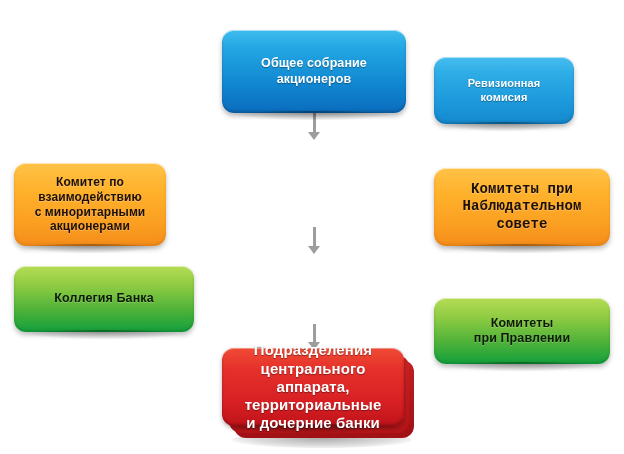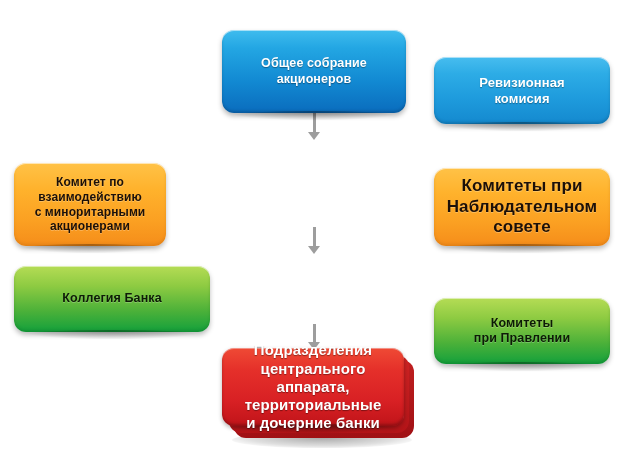--- a/index.html
+++ b/index.html
@@ -130,40 +130,40 @@
   <div class="connector" style="left:304px;top:324px;width:20px;height:26px;">
     <div class="stem" style="height:18px;"></div>
     <div class="head"></div>
   </div>
 
   <div class="node blue-deep" style="left:222px;top:30px;width:184px;height:83px;font-size:12.5px;">
     <span class="lbl">Общее собрание
 акционеров</span>
   </div>
 
-  <div class="node blue-bright" style="left:434px;top:57px;width:176px;height:67px;font-size:13px;">
+  <div class="node blue-bright" style="left:434px;top:57px;width:140px;height:67px;font-size:11px;">
     <span class="lbl">Ревизионная
 комисия</span>
   </div>
 
   <div class="node orange" style="left:14px;top:163px;width:152px;height:83px;font-size:12px;">
     <span class="lbl">Комитет по
 взаимодействию
 с миноритарными
 акционерами</span>
   </div>
 
 
-  <div class="node orange" style="left:434px;top:168px;width:176px;height:78px;font-size:17px;">
+  <div class="node orange" style="left:434px;top:168px;width:176px;height:78px;font-size:14px;font-family:Liberation Mono, monospace;">
     <span class="lbl">Комитеты при
 Наблюдательном
 совете</span>
   </div>
 
-  <div class="node green" style="left:14px;top:266px;width:196px;height:66px;font-size:12.5px;">
+  <div class="node green" style="left:14px;top:266px;width:180px;height:66px;font-size:12.5px;">
     <span class="lbl">Коллегия Банка</span>
   </div>
 
 
   <div class="node green" style="left:434px;top:266px;width:176px;height:66px;font-size:12.5px;margin-top:32px;">
     <span class="lbl">Комитеты
 при Правлении</span>
   </div>
 
   <div class="stack-shadow" style="left:232px;top:432px;width:180px;height:16px;"></div>

